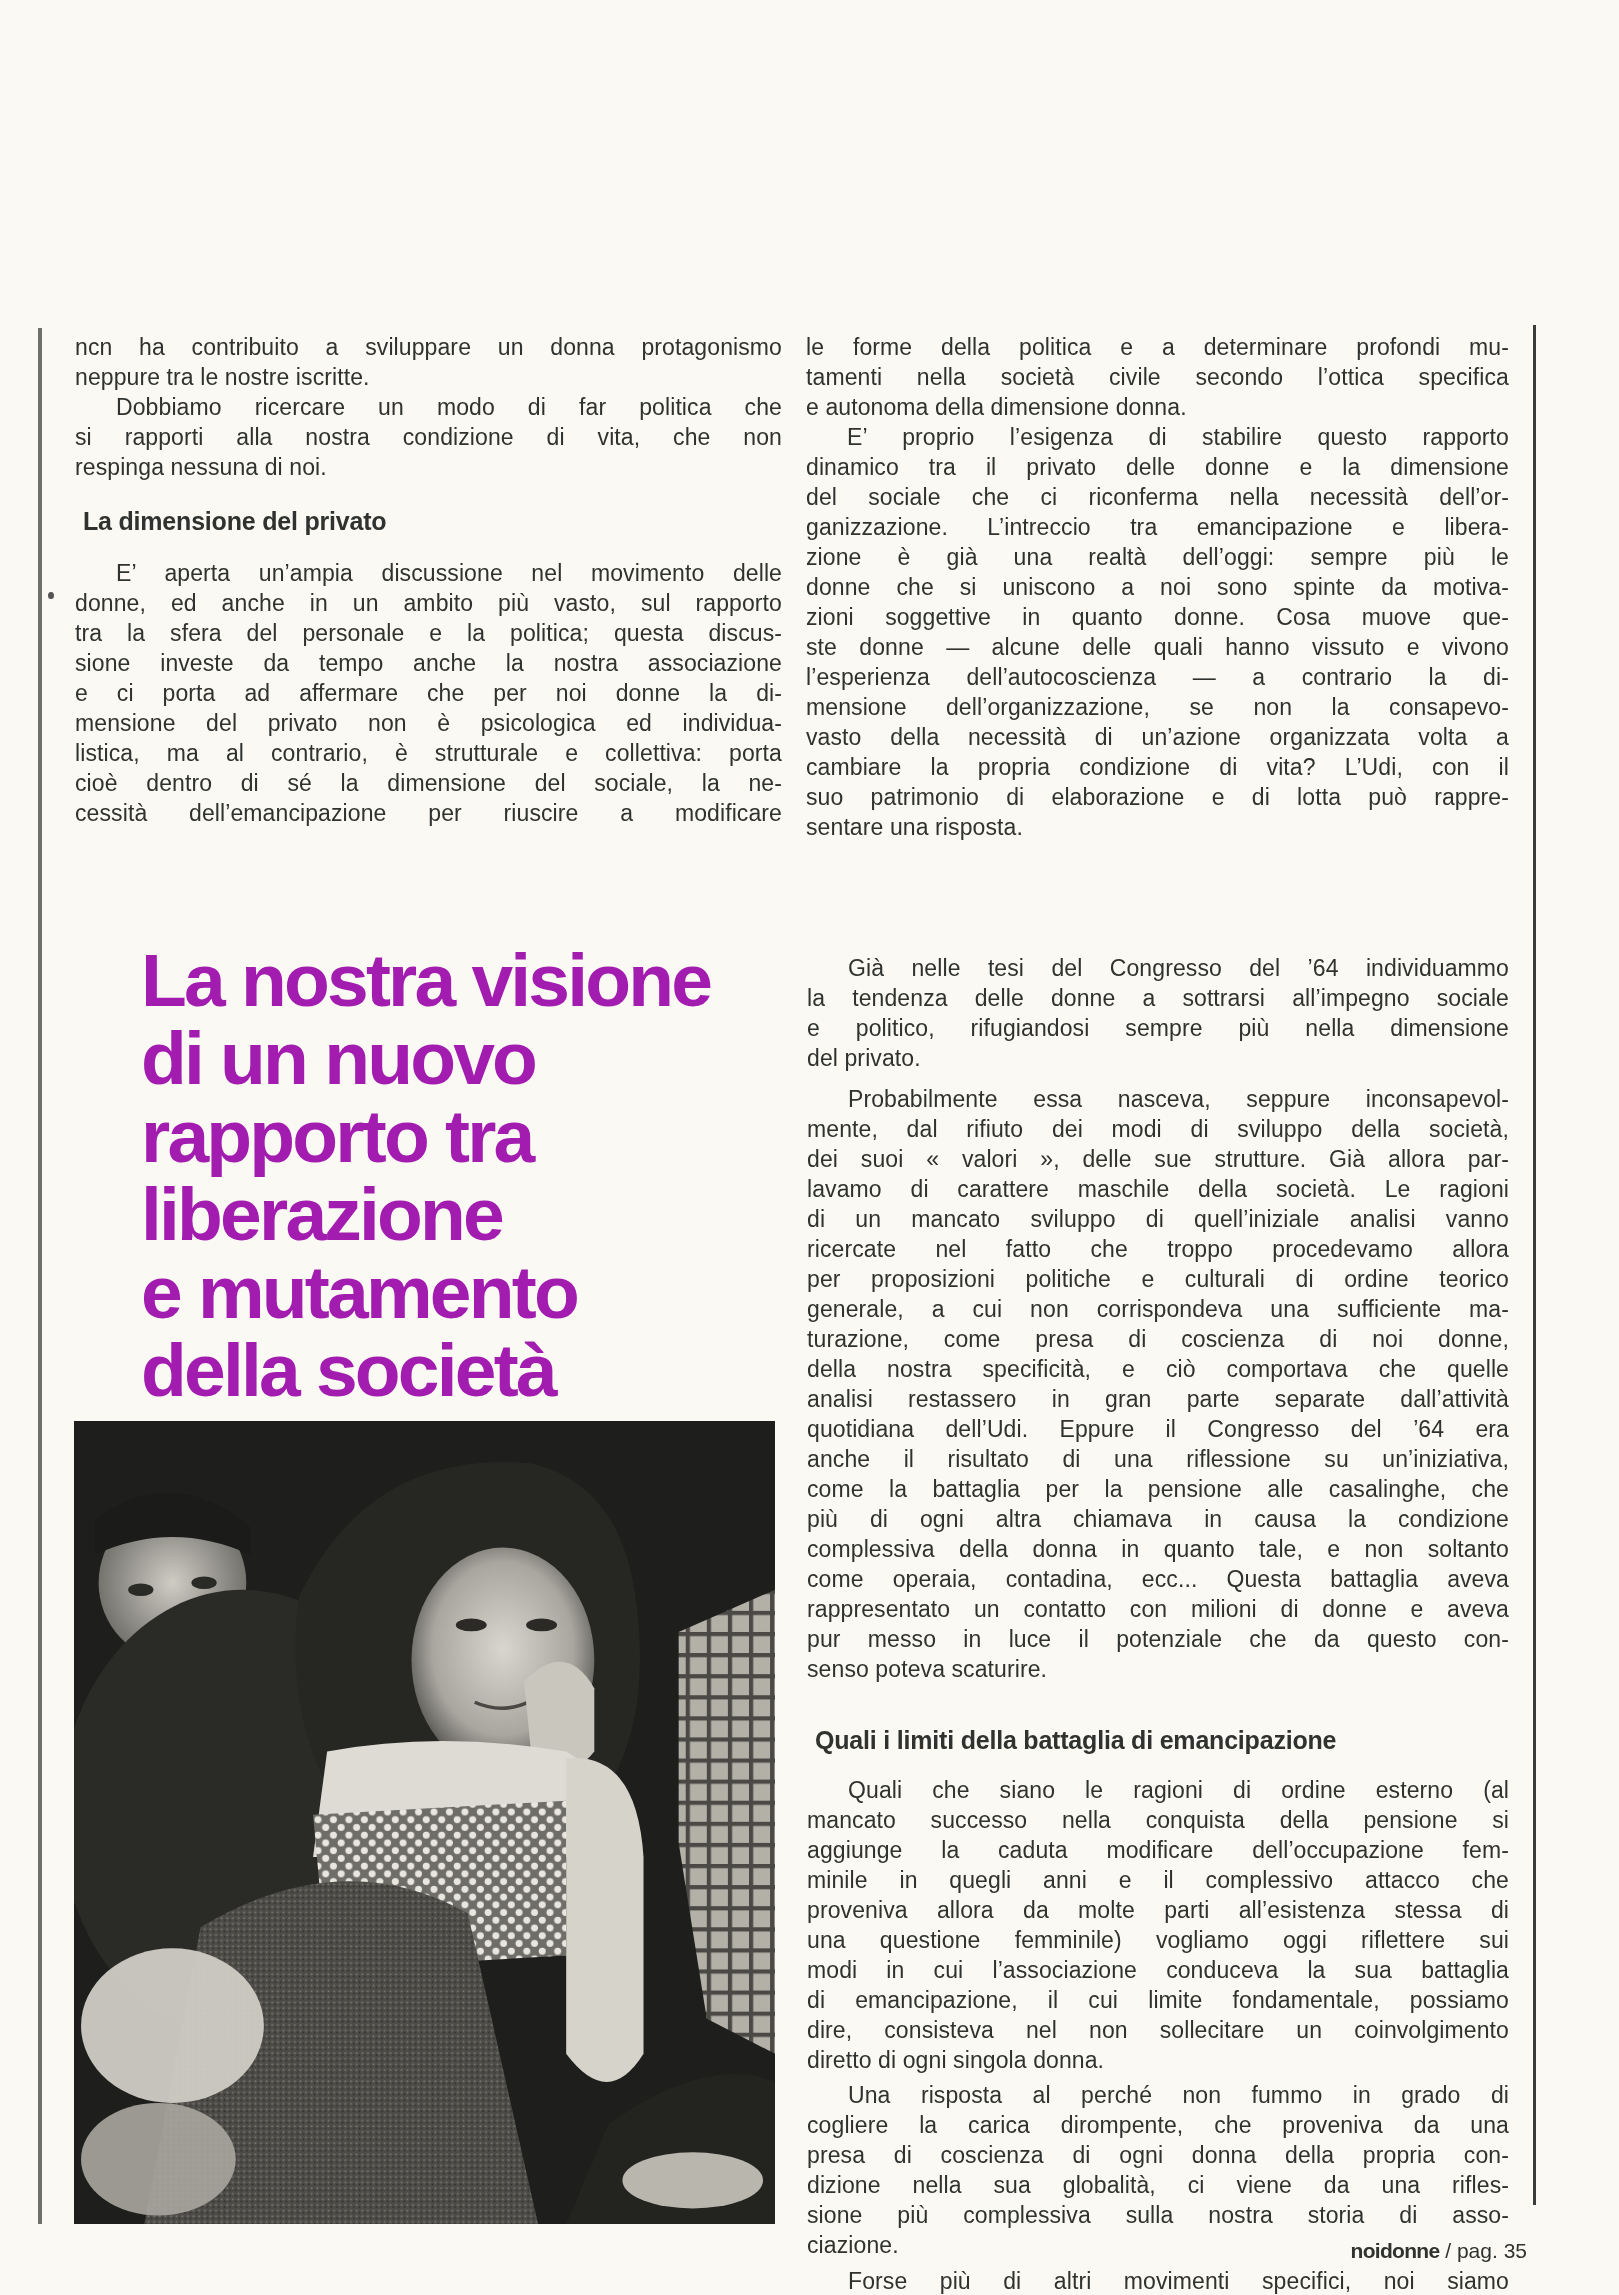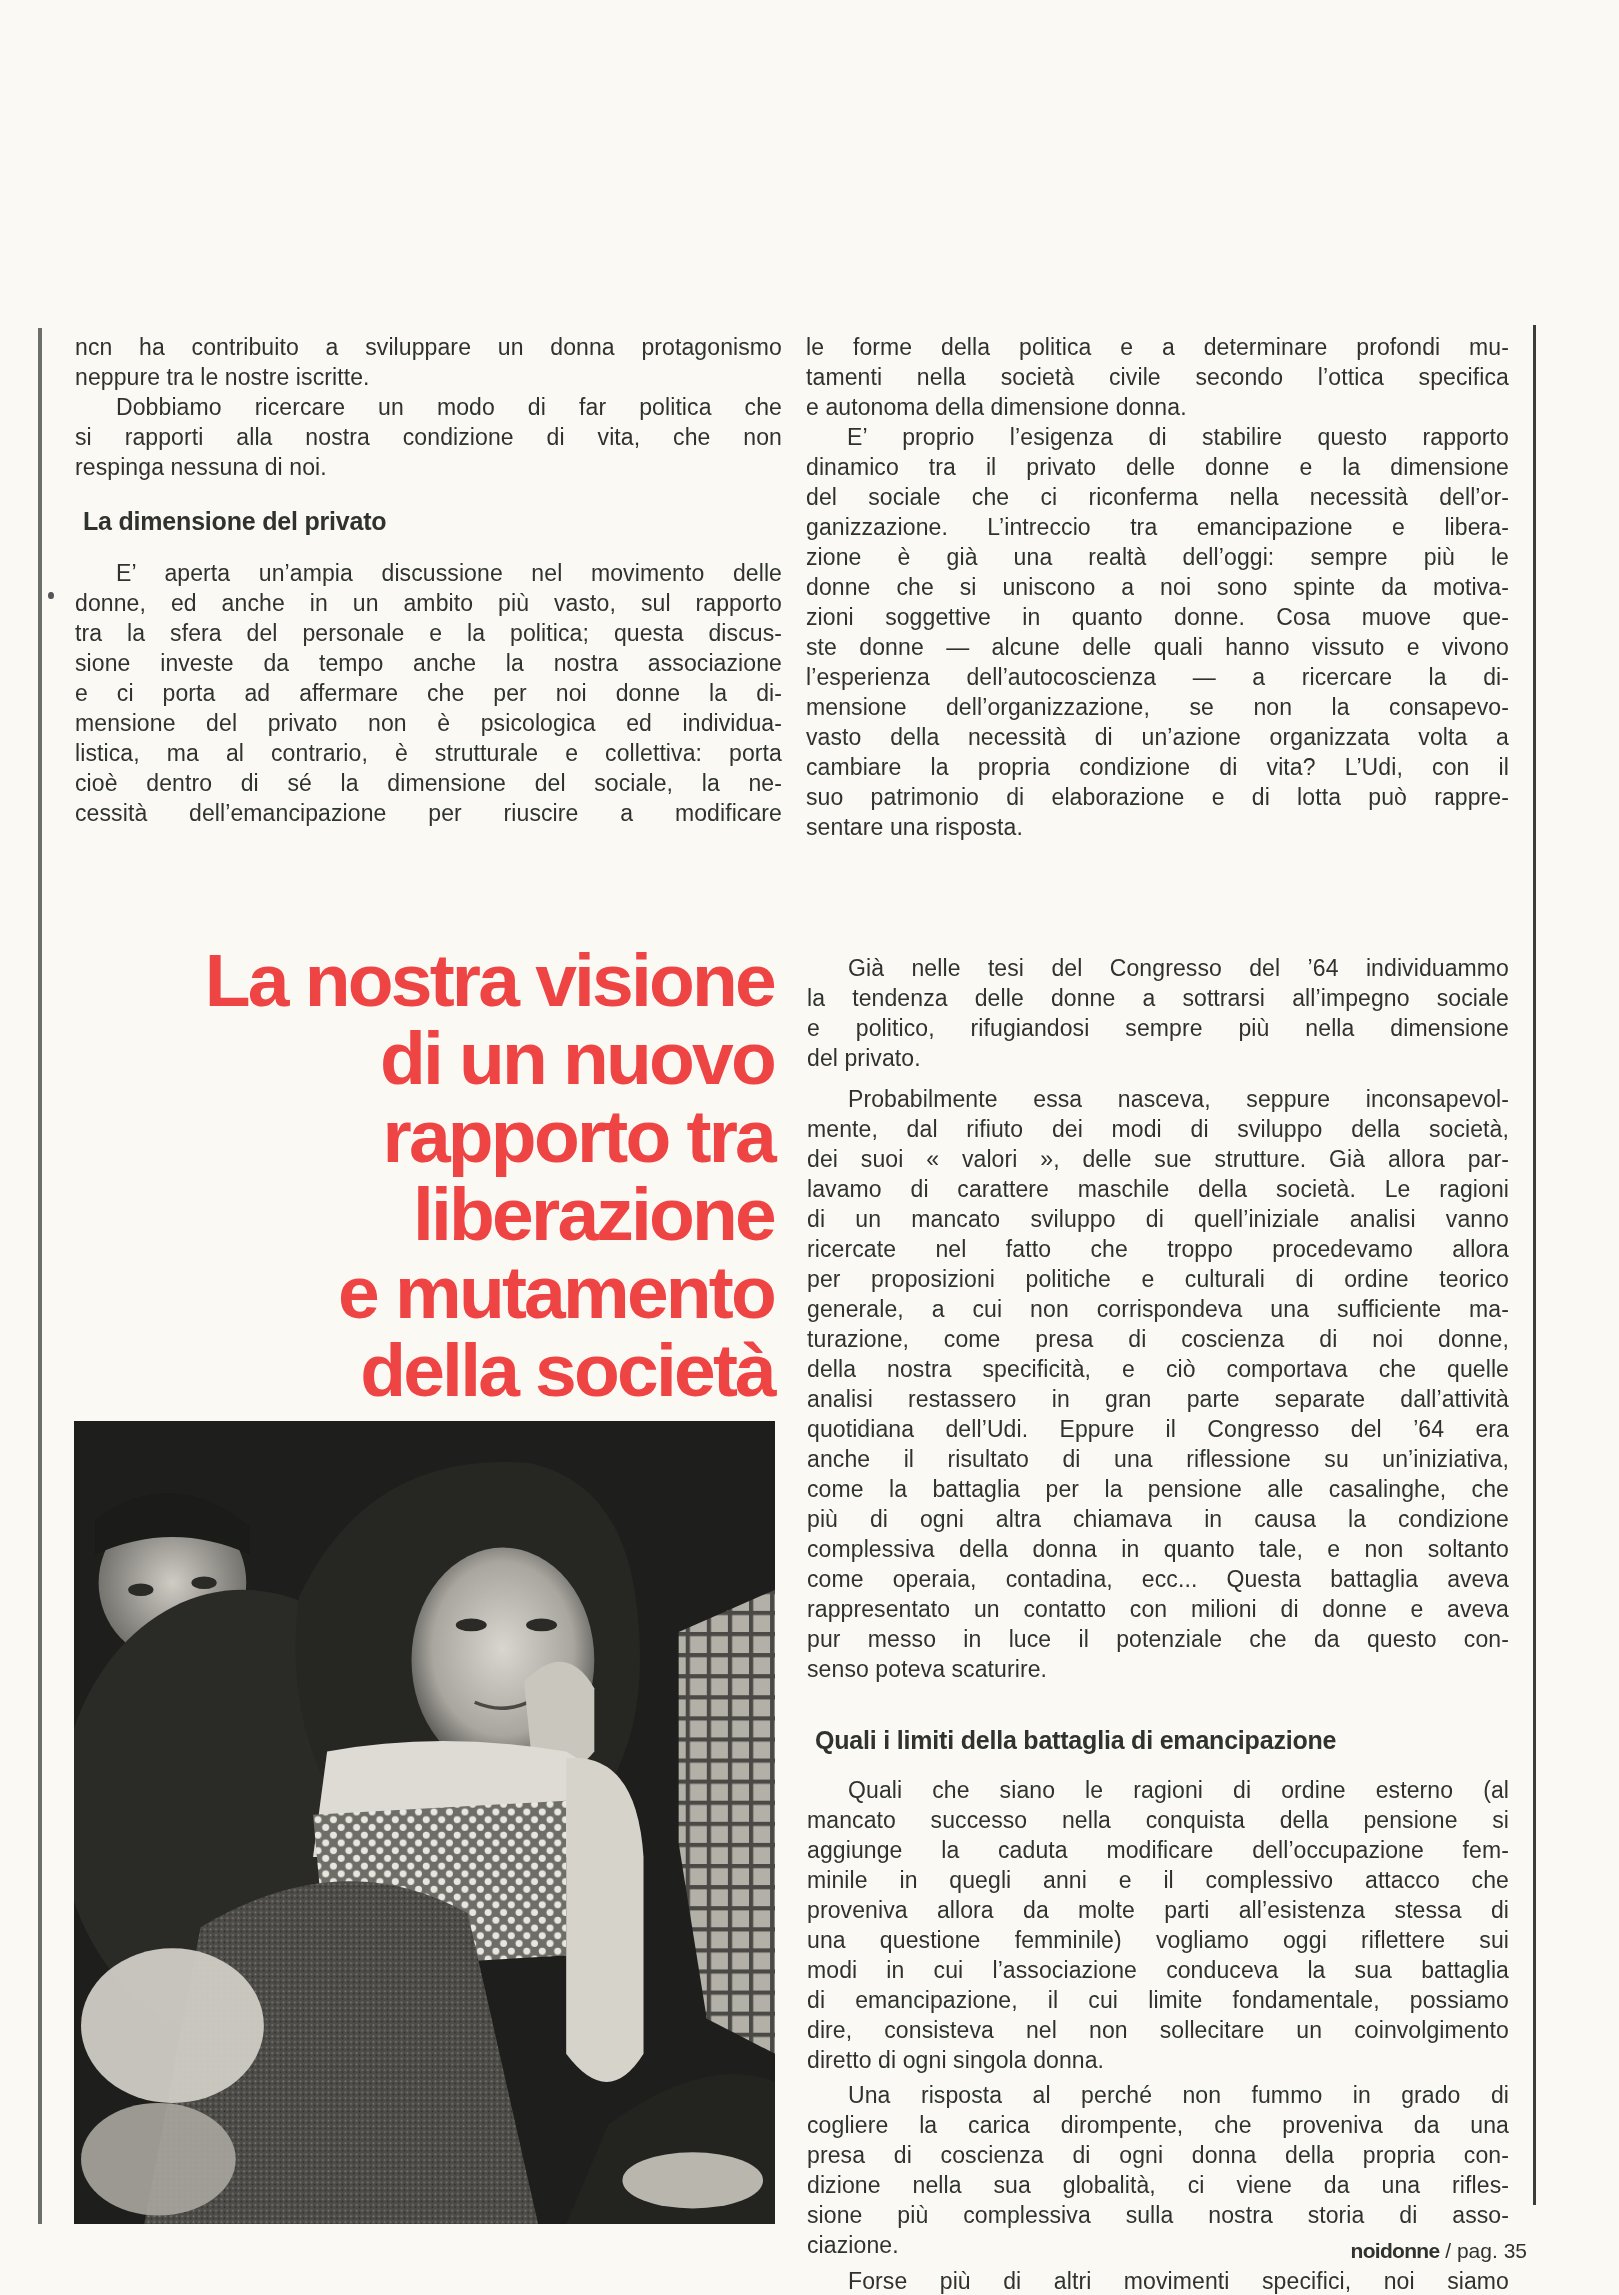--- a/index.html
+++ b/index.html
@@ -20,27 +20,26 @@
     font-stretch: condensed;
   }
   .col h3 {
     margin: 8px; font-size: 25px; font-weight: bold; line-height: 31px;
     letter-spacing: -0.2px;
   }
   .line { display: block; text-align: justify; text-align-last: justify; white-space: nowrap; }
   .line.last { text-align-last: left; }
   .headline {
     position: absolute; left: 141px; top: 941px; width: 633px;
-    text-align: right;
     font-family: "Liberation Sans", sans-serif;
     font-weight: bold;
     font-size: 75px;
     line-height: 78px;
     letter-spacing: -2.8px;
-    color: #ef4444;
+    color: #a21caf;
   }
   .headline span { display: block; }
   .photo {
     position: absolute; left: 74px; top: 1421px; width: 701px; height: 803px;
     background: #1c1d1b; overflow: hidden;
   }
   .footer {
     position: absolute; right: 93px; top: 2239px;
     font-size: 21px; color: #2f322f;
   }
@@ -86,21 +85,21 @@
   </div>
   <div>
     <span class="line" style="padding-left:41px;">E’ proprio l’esigenza di stabilire questo rapporto</span>
     <span class="line">dinamico tra il privato delle donne e la dimensione</span>
     <span class="line">del sociale che ci riconferma nella necessità dell’or-</span>
     <span class="line">ganizzazione. L’intreccio tra emancipazione e libera-</span>
     <span class="line">zione è già una realtà dell’oggi: sempre più le</span>
     <span class="line">donne che si uniscono a noi sono spinte da motiva-</span>
     <span class="line">zioni soggettive in quanto donne. Cosa muove que-</span>
     <span class="line">ste donne — alcune delle quali hanno vissuto e vivono</span>
-    <span class="line">l’esperienza dell’autocoscienza — a ricercare la di-</span>
+    <span class="line">l’esperienza dell’autocoscienza — a contrario la di-</span>
     <span class="line">mensione dell’organizzazione, se non la consapevo-</span>
     <span class="line">vasto della necessità di un’azione organizzata volta a</span>
     <span class="line">cambiare la propria condizione di vita? L’Udi, con il</span>
     <span class="line">suo patrimonio di elaborazione e di lotta può rappre-</span>
     <span class="line last">sentare una risposta.</span>
   </div>
 </div>
 
 <div class="headline">
   <span>La nostra visione</span>

